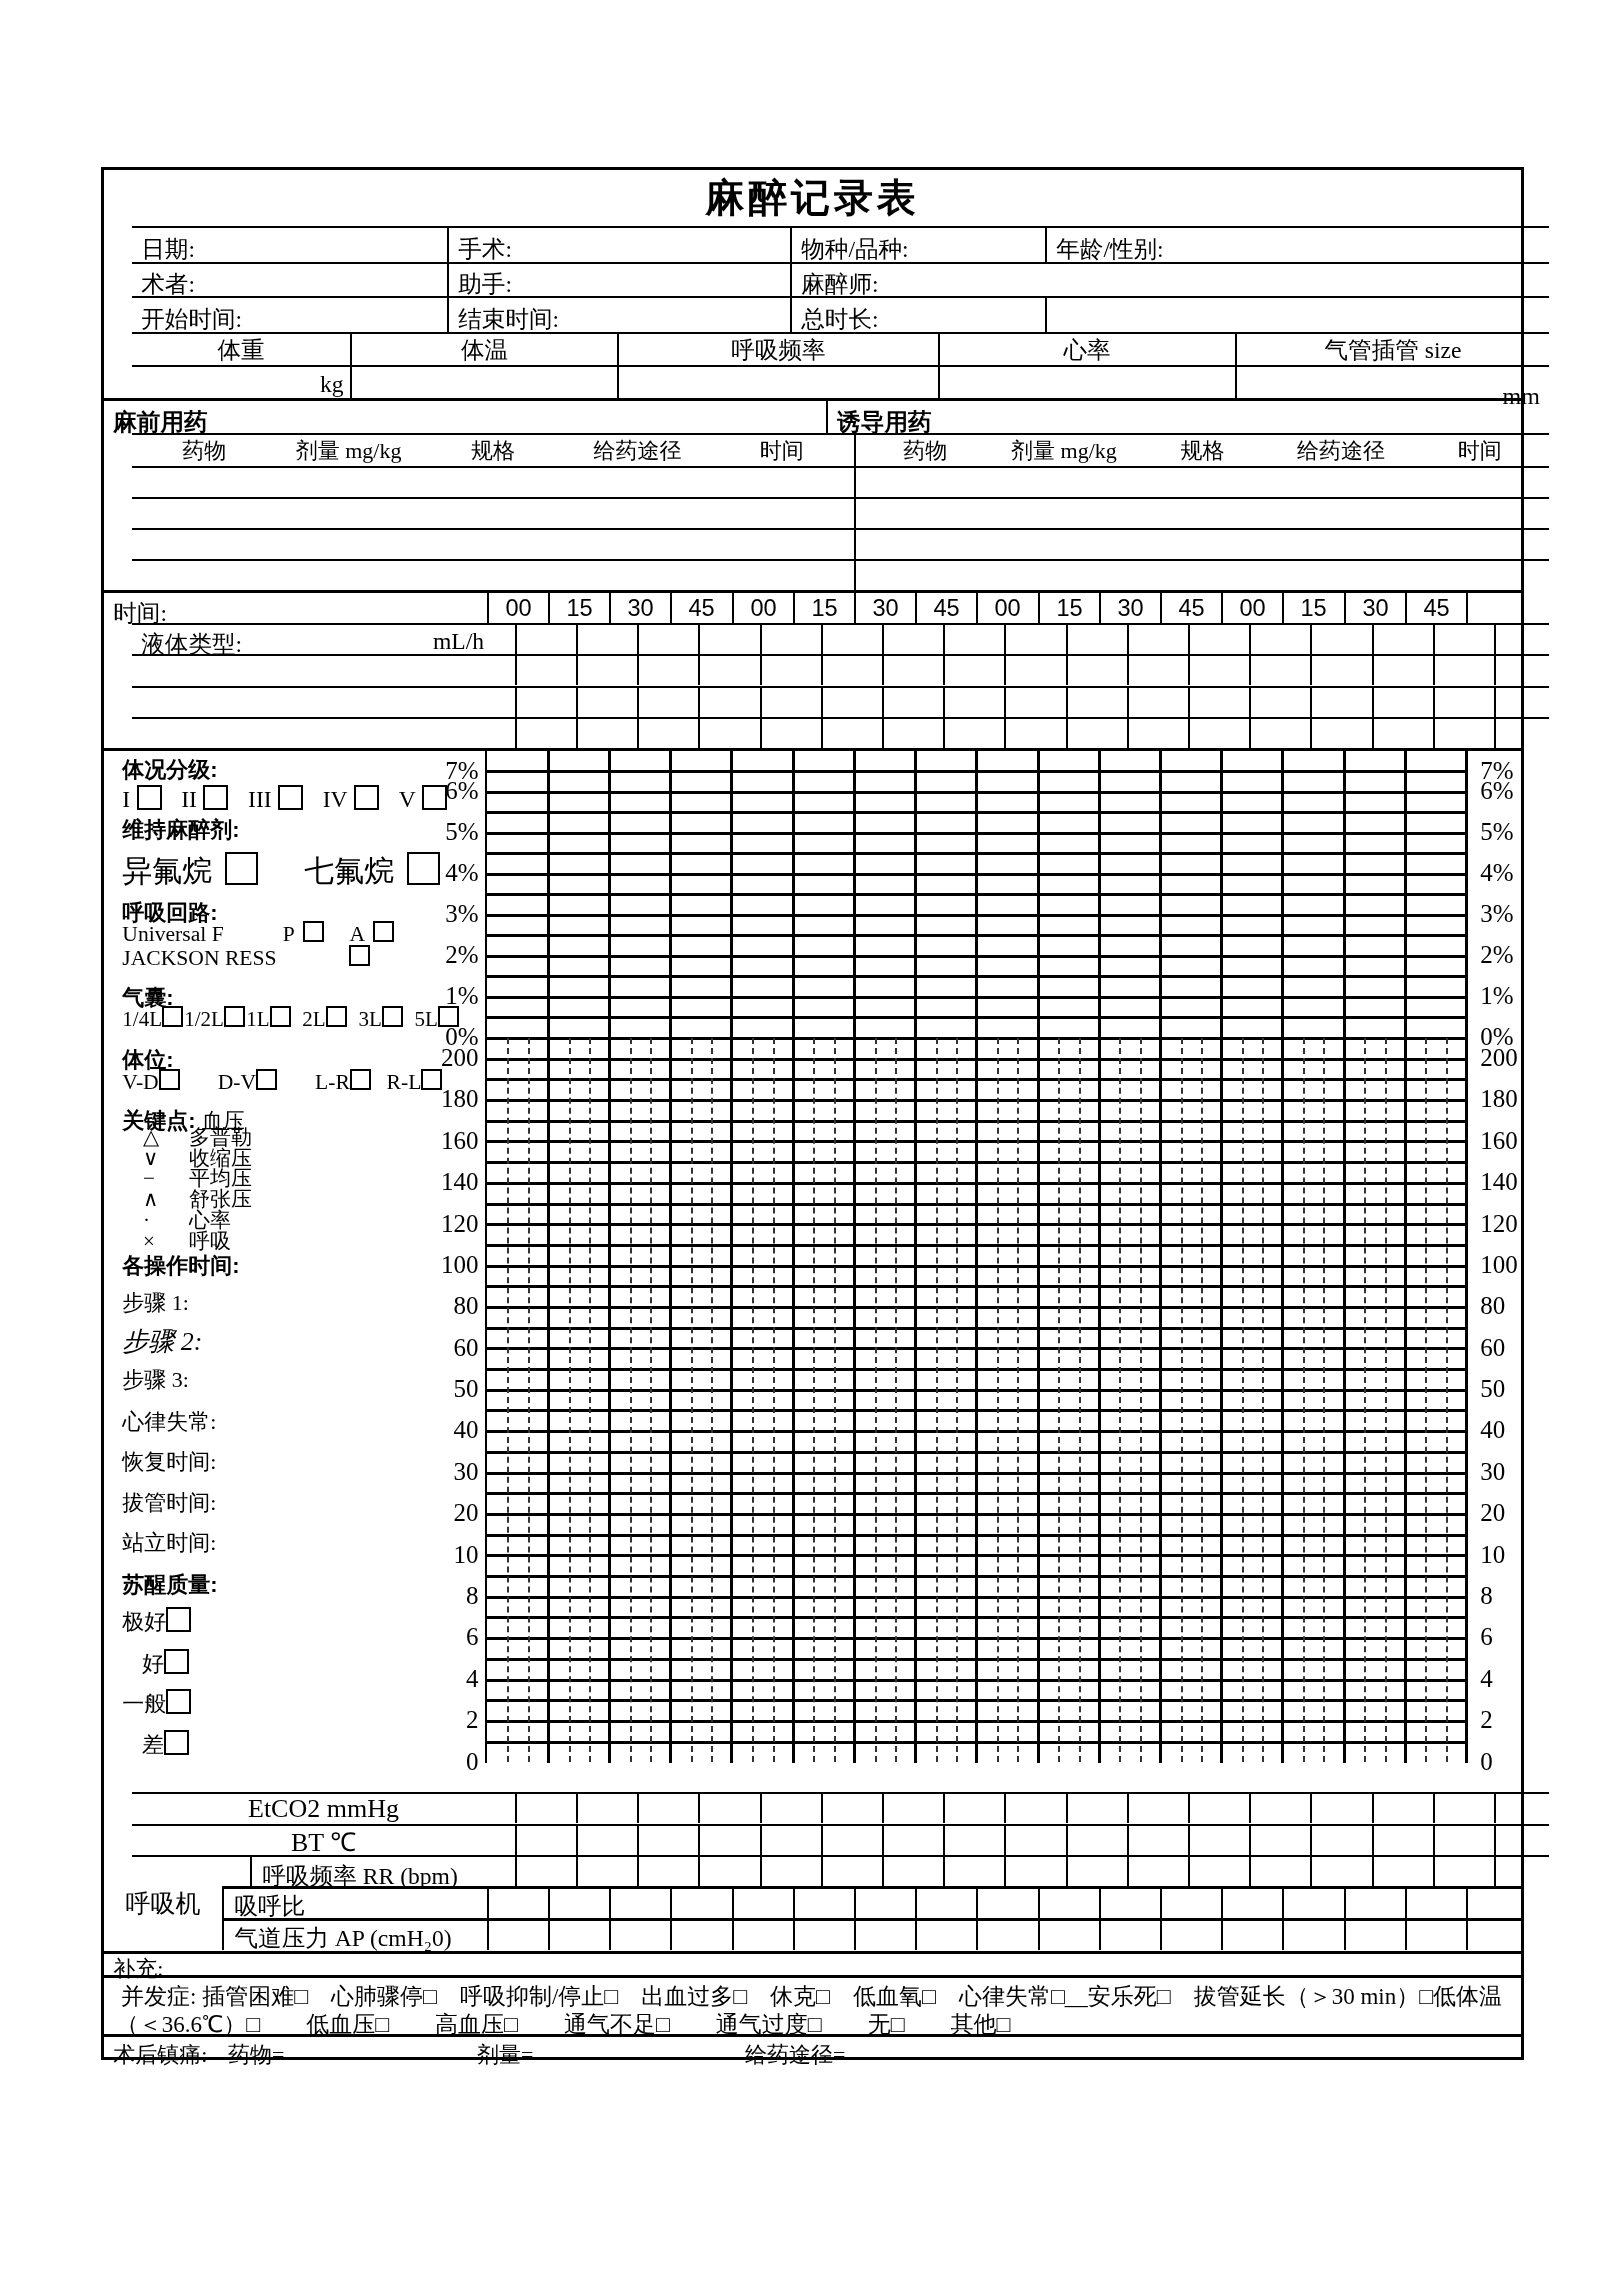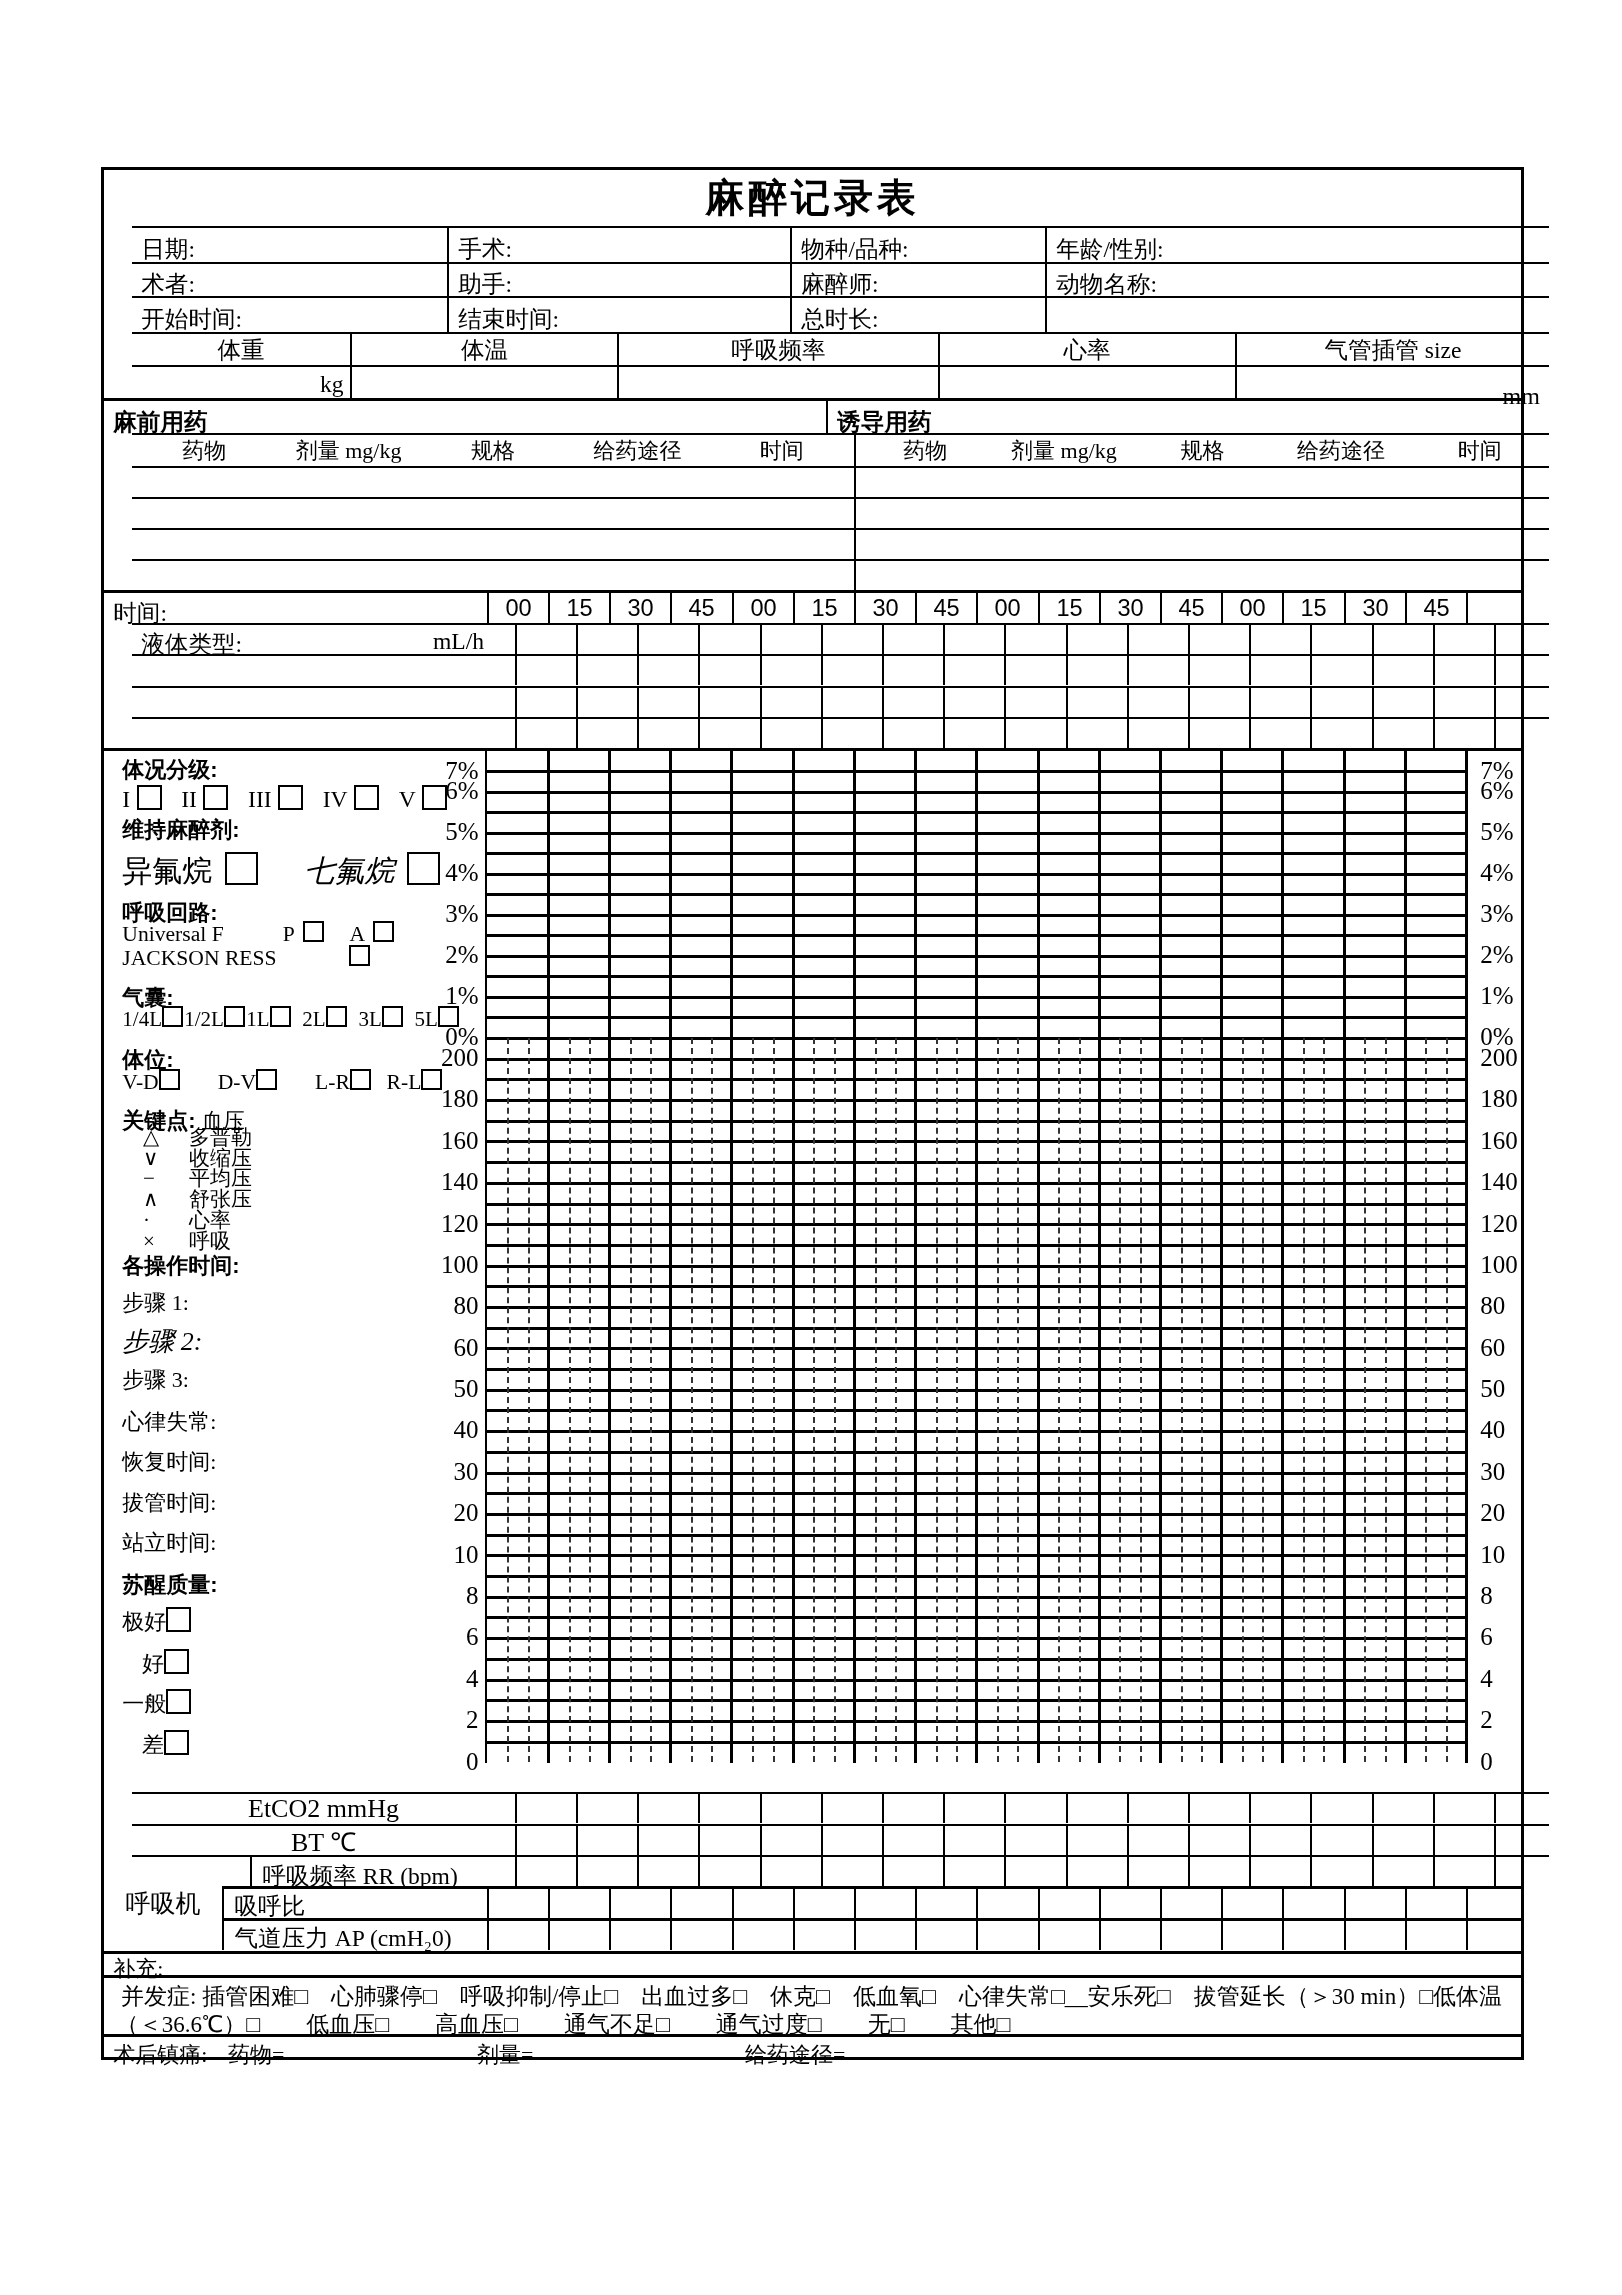--- a/index.html
+++ b/index.html
@@ -53,23 +53,20 @@
   <div class="band bt3" style="top:92px;height:34px;">
     <div class="cell nol" style="left:0;width:315px;">
         <span class="lbl" style="left:9.2px;top:3.9px;">术者:</span>
       </div>
     <div class="cell" style="left:315px;width:344px;">
         <span class="lbl" style="left:9.2px;top:3.9px;">助手:</span>
       </div>
     <div class="cell" style="left:658px;width:255px;">
         <span class="lbl" style="left:9.2px;top:3.9px;">麻醉师:</span>
       </div>
-    <div class="cell" style="left:913px;width:503px;">
-        <span class="lbl" style="left:9.2px;top:3.9px;">动物名称:</span>
-      </div>
   </div>
 
   <div class="band bt3" style="top:162px;height:33px;" id="b-vhdr">
       <div class="cell ctr nol" style="left: 0px; width: 218px;">
         <span style="font-size: 23.6px;">体重</span>
       </div>
       <div class="cell ctr" style="left: 218px; width: 267px;">
         <span style="font-size: 23.6px;">体温</span>
       </div>
       <div class="cell ctr" style="left: 485px; width: 321px;">
@@ -281,21 +278,21 @@
       <div class="cell ctr" style="left: 1240px; width: 61px;"></div>
       <div class="cell ctr" style="left: 1301px; width: 61px;"></div>
       <div class="cell ctr" style="left: 1362px; width: 61px;"></div>
     </div>
 
   <div class="band bt5" style="top:578px;height:1012px;" id="b-chart">
     <div id="sidebar" style="position:absolute;left:0;top:0;width:383px;height:1012px;border-right:2.6px solid #000;box-sizing:border-box;">
       <div class="sb-item sb-b" style="top:3.9px;">体况分级:</div>
       <div class="sb-item" id="sg-grade" style="top:34px;font-size:23.6px;"><span style="margin-right: 6.5px; font-family: &quot;Liberation Serif&quot;, serif;">I</span><span class="cb md" style="margin-right: 19.6px;"></span><span style="margin-right: 6.5px; font-family: &quot;Liberation Serif&quot;, serif;">II</span><span class="cb md" style="margin-right: 19.6px;"></span><span style="margin-right: 6.5px; font-family: &quot;Liberation Serif&quot;, serif;">III</span><span class="cb md" style="margin-right: 19.6px;"></span><span style="margin-right: 6.5px; font-family: &quot;Liberation Serif&quot;, serif;">IV</span><span class="cb md" style="margin-right: 19.6px;"></span><span style="margin-right: 6.5px; font-family: &quot;Liberation Serif&quot;, serif;">V</span><span class="cb md" style="margin-right: 19.6px;"></span></div>
       <div class="sb-item sb-b" style="top:64px;">维持麻醉剂:</div>
-      <div class="sb-item" id="sg-agents" style="top:99px;font-size:30px;line-height:41px;"><span style="margin-right: 13px;">异氟烷</span><span class="cb lg" style="margin-right: 46px;"></span><span style="margin-right: 13px; font-style: italic;">七氟烷</span><span class="cb lg" style="margin-right: 46px;"></span></div>
+      <div class="sb-item" id="sg-agents" style="top:99px;font-size:30px;line-height:41px;"><span style="margin-right: 13px;">异氟烷</span><span class="cb lg" style="margin-right: 46px;"></span><span style="margin-right: 13px;">七氟烷</span><span class="cb lg" style="margin-right: 46px;"></span></div>
       <div class="sb-item sb-b" style="top:147px;">呼吸回路:</div>
       <div class="sb-item" id="sg-circuit1" style="top:170px;font-size:21.6px;line-height:26px;"><span style="font-family: &quot;Liberation Serif&quot;, serif;">Universal F</span><span style="margin-left: 59px; margin-right: 7.9px;">P</span><span class="cb"></span><span style="margin-left: 26px; margin-right: 7.9px;">A</span><span class="cb"></span></div>
       <div class="sb-item" id="sg-circuit2" style="top:194px;font-size:21.6px;line-height:26px;"><span>JACKSON RESS</span><span class="cb" style="margin-left: 72px;"></span></div>
       <div class="sb-item sb-b" style="top:232px;">气囊:</div>
       <div class="sb-item" id="sg-bag" style="top:254px;font-size:21px;"><span>1/4L</span><span class="cb" style="margin-right: 1.3px;"></span><span>1/2L</span><span class="cb" style="margin-right: 1.3px;"></span><span>1L</span><span class="cb" style="margin-right: 11.8px;"></span><span>2L</span><span class="cb" style="margin-right: 11.8px;"></span><span>3L</span><span class="cb" style="margin-right: 11.8px;"></span><span>5L</span><span class="cb" style="margin-right: 11.8px;"></span></div>
       <div class="sb-item sb-b" style="top:294px;">体位:</div>
       <div class="sb-item" id="sg-pos" style="top:317px;font-size:21.6px;"><span>V-D</span><span class="cb" style="margin-right: 38px;"></span><span>D-V</span><span class="cb" style="margin-right: 38px;"></span><span>L-R</span><span class="cb" style="margin-right: 15.7px;"></span><span>R-L</span><span class="cb" style="margin-right: 15.7px;"></span></div>
       <div class="sb-item sb-b" style="top:355px;"><span>关键点:</span> <span style="font-family:'Liberation Serif',serif;font-weight:normal;font-size:21.6px;">血压</span></div>
       <div id="sg-legend">
           <div class="sb-item" style="top: 376px; left: 39px; font-size: 21px; line-height: 21px;"><span style="display: inline-block; width: 46px;">△</span><span>多普勒</span></div>

